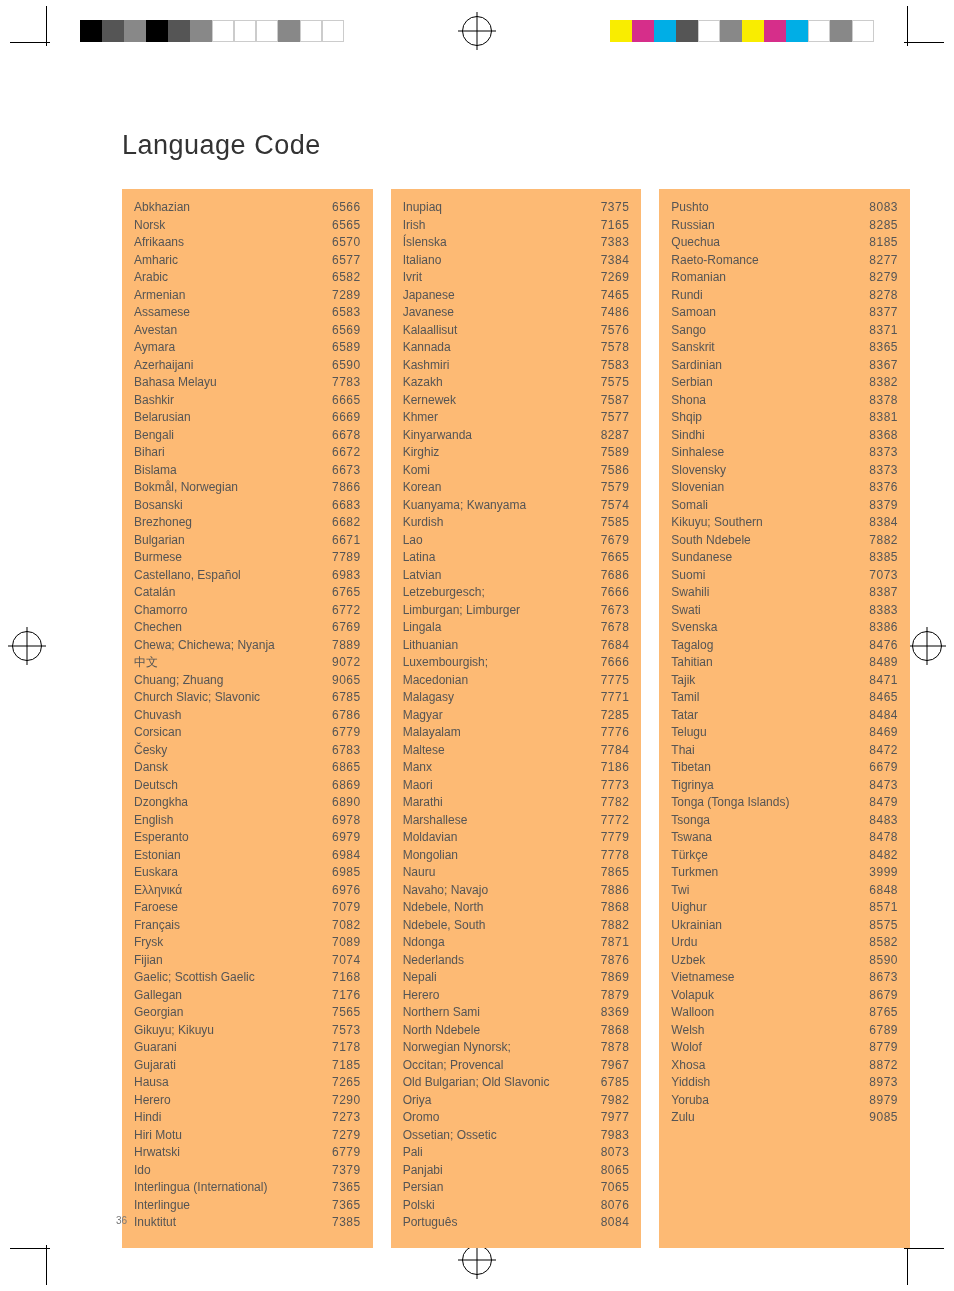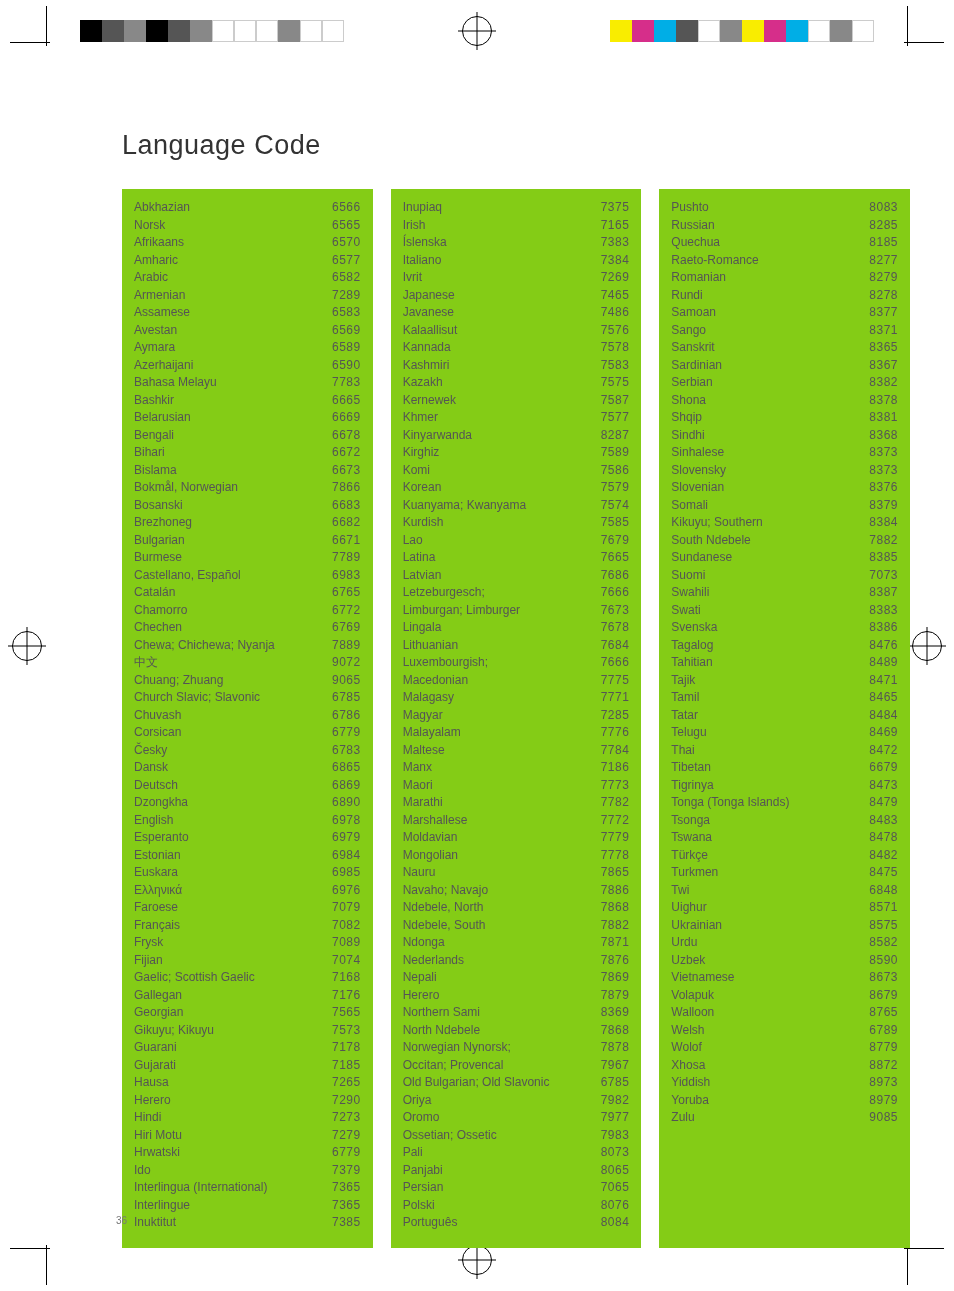--- a/index.html
+++ b/index.html
@@ -20,21 +20,21 @@
 .reg::before,.reg::after{content:"";position:absolute;background:#000}
 .reg::before{width:1px;height:38px;left:50%;top:-5px;transform:translateX(-50%)}
 .reg::after{height:1px;width:38px;top:50%;left:-5px;transform:translateY(-50%)}
 .reg.top{top:16px;left:50%;transform:translateX(-50%)}
 .reg.bottom{bottom:16px;left:50%;transform:translateX(-50%)}
 .reg.ml{left:12px;top:50%;transform:translateY(-50%)}
 .reg.mr{right:12px;top:50%;transform:translateY(-50%)}
 .content{position:absolute;top:130px;left:122px;width:788px}
 .title{font-size:27px;font-weight:300;color:#333;letter-spacing:.5px;margin-bottom:28px}
 .cols{display:flex;gap:18px}
-.col{flex:1;background:#84cc16;padding:10px 12px 16px}
+.col{flex:1;background:#fdba74;padding:10px 12px 16px}
 .row{display:flex;justify-content:space-between;font-size:12px;line-height:17.5px;color:#555}
 .row .n{white-space:nowrap;overflow:hidden;text-overflow:clip;padding-right:4px}
 .row .c{font-variant-numeric:tabular-nums;letter-spacing:.5px}
 .pnum{position:absolute;left:116px;bottom:65px;font-size:10px;color:#777}
 </style>
 </head>
 <body>
 
 <div class="page">
   <div class="cropmark tl"></div>
@@ -701,21 +701,21 @@
           <div class="row">
             <span class="n">Tswana</span>
             <span class="c">8478</span>
           </div>
           <div class="row">
             <span class="n">Türkçe</span>
             <span class="c">8482</span>
           </div>
           <div class="row">
             <span class="n">Turkmen</span>
-            <span class="c">8475</span>
+            <span class="c">3999</span>
           </div>
           <div class="row">
             <span class="n">Twi</span>
             <span class="c">6848</span>
           </div>
           <div class="row">
             <span class="n">Uighur</span>
             <span class="c">8571</span>
           </div>
           <div class="row">

